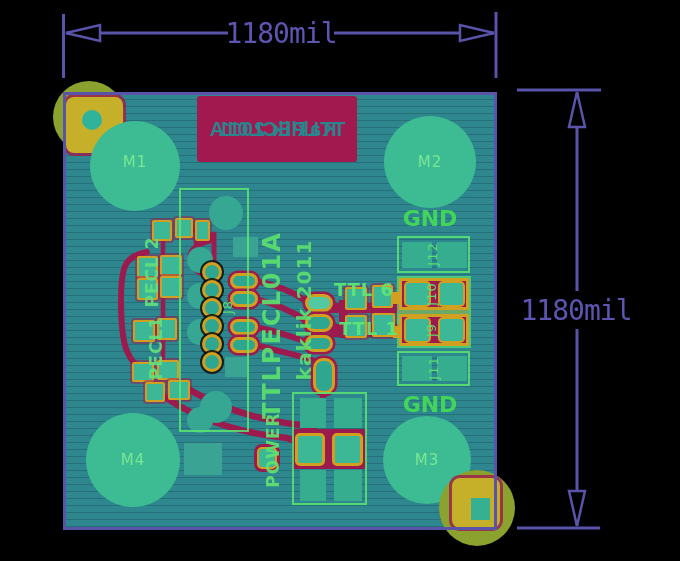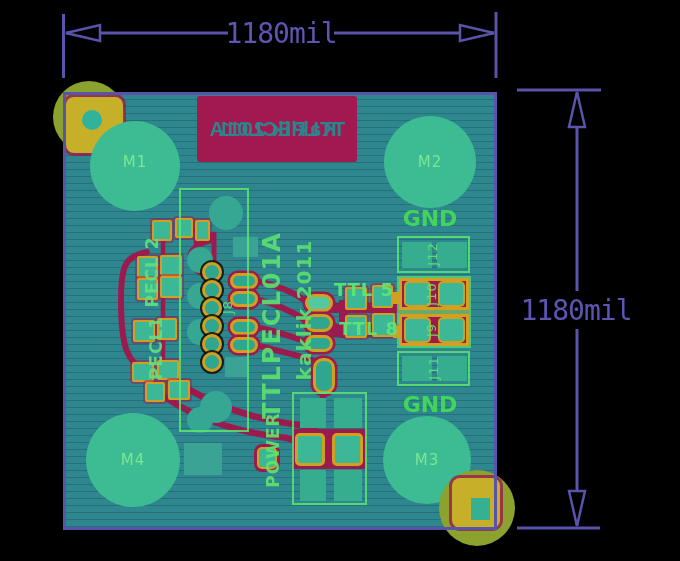--- a/index.html
+++ b/index.html
@@ -185,22 +185,22 @@
 
   <div class="silk gnd" style="left:430px;top:218px;">GND</div>
   <div class="silk gnd" style="left:430px;top:404px;">GND</div>
   <div class="silk rot refsm" style="left:227px;top:307px;">J8</div>
   <div class="silk rot refsm" style="left:432px;top:254px;">J12</div>
   <div class="silk rot refsm" style="left:431px;top:294px;">J10</div>
   <div class="silk rot refsm" style="left:431px;top:330px;">J9</div>
   <div class="silk rot refsm" style="left:433px;top:368px;">J11</div>
   <div class="silk rot pecl" style="left:152px;top:272px;">PECL 2</div>
   <div class="silk rot pecl" style="left:156px;top:348px;">PECL1</div>
-  <div class="silk ttl" style="left:364px;top:289px;">TTL 5</div>
-  <div class="silk ttl" style="left:369px;top:328px;">TTL 8</div>
+  <div class="silk ttl" style="left:364px;top:289px;">TTL 6</div>
+  <div class="silk ttl" style="left:369px;top:328px;">TTL 1</div>
   <div class="silk rot pwr" style="left:273px;top:450px;">POWER</div>
   <div class="silk rot vtitle" style="left:272px;top:325px;">TTLPECL01A</div>
   <div class="silk rot vauthor" style="left:304px;top:310px;">kaklik 2011</div>
 
   <div class="fid-circle fid-br" style="left:439px;top:470px;width:76px;height:76px;"></div>
   <div class="fid-square fid-br" style="left:452px;top:478px;width:48px;height:50px;"></div>
   <div class="fid-sq-teal fid-br" style="left:471px;top:498px;width:19px;height:22px;"></div>
 
   <div class="board-outline"></div>
 

